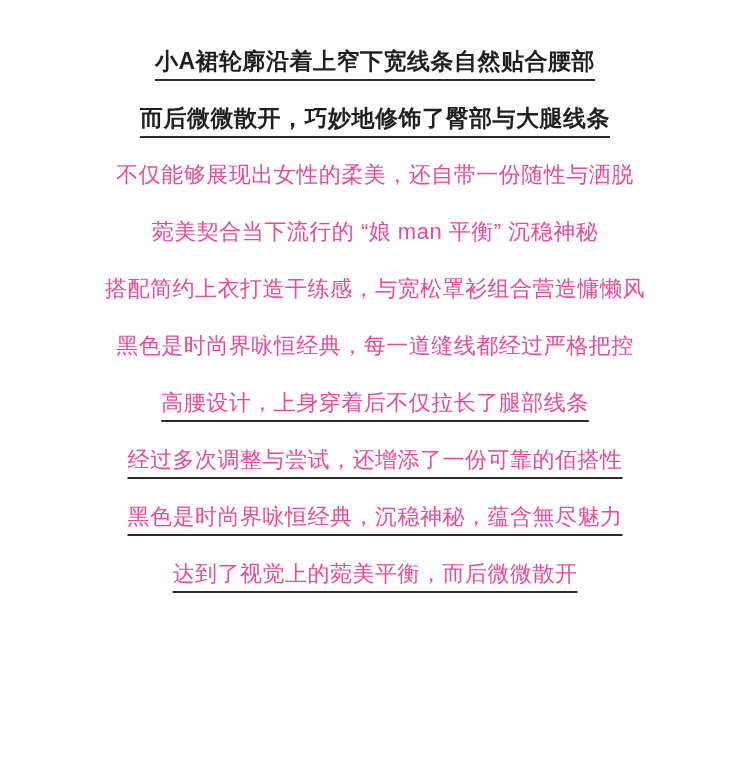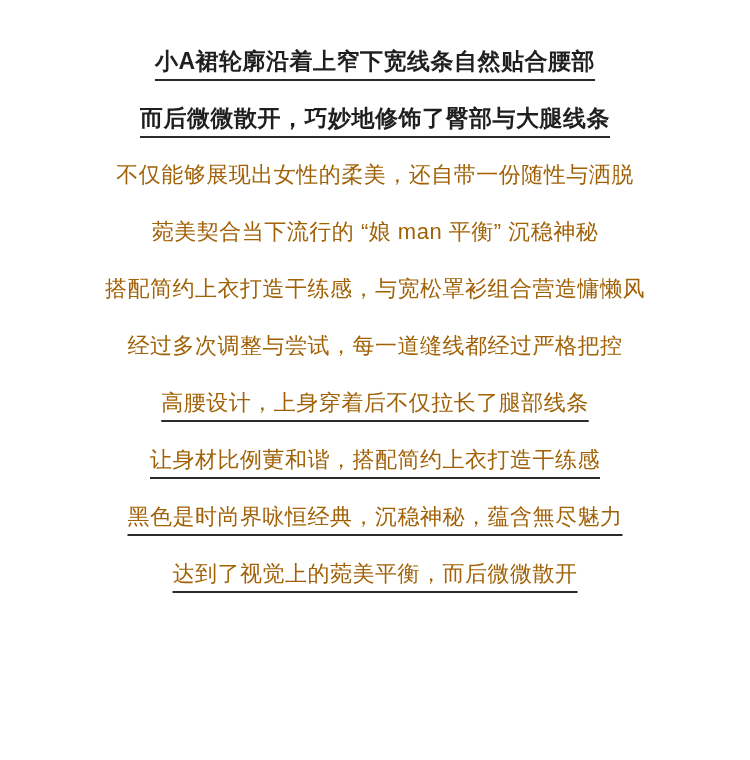--- a/index.html
+++ b/index.html
@@ -22,21 +22,21 @@
   }
   .line {
     height: 57px;
     display: flex;
     align-items: center;
     justify-content: center;
   }
   .line > span {
     font-size: 22px;
     font-weight: 400;
-    color: #a16207;
+    color: #ec4899;
     letter-spacing: 0.5px;
     white-space: pre;
     line-height: 1.2;
   }
   .line.bold > span {
     font-size: 23px;
     font-weight: 700;
     color: #1f1f1f;
   }
   .line.underline > span {
@@ -65,29 +65,29 @@
 
   <div class="line">
     <span>菀美契合当下流行的 “娘 man 平衡” 沉稳神秘</span>
   </div>
 
   <div class="line">
     <span>搭配简约上衣打造干练感，与宽松罩衫组合营造慵懒风</span>
   </div>
 
   <div class="line">
-    <span>经过多次调整与尝试，每一道缝线都经过严格把控</span>
+    <span>黑色是时尚界咏恒经典，每一道缝线都经过严格把控</span>
   </div>
 
   <div class="line underline">
     <span>高腰设计，上身穿着后不仅拉长了腿部线条</span>
   </div>
 
   <div class="line underline">
-    <span>让身材比例莄和谐，搭配简约上衣打造干练感</span>
+    <span>经过多次调整与尝试，还增添了一份可靠的佰搭性</span>
   </div>
 
   <div class="line underline">
     <span>黑色是时尚界咏恒经典，沉稳神秘，蕴含無尽魅力</span>
   </div>
 
 
 
   <div class="line underline">
     <span>达到了视觉上的菀美平衡，而后微微散开</span>

